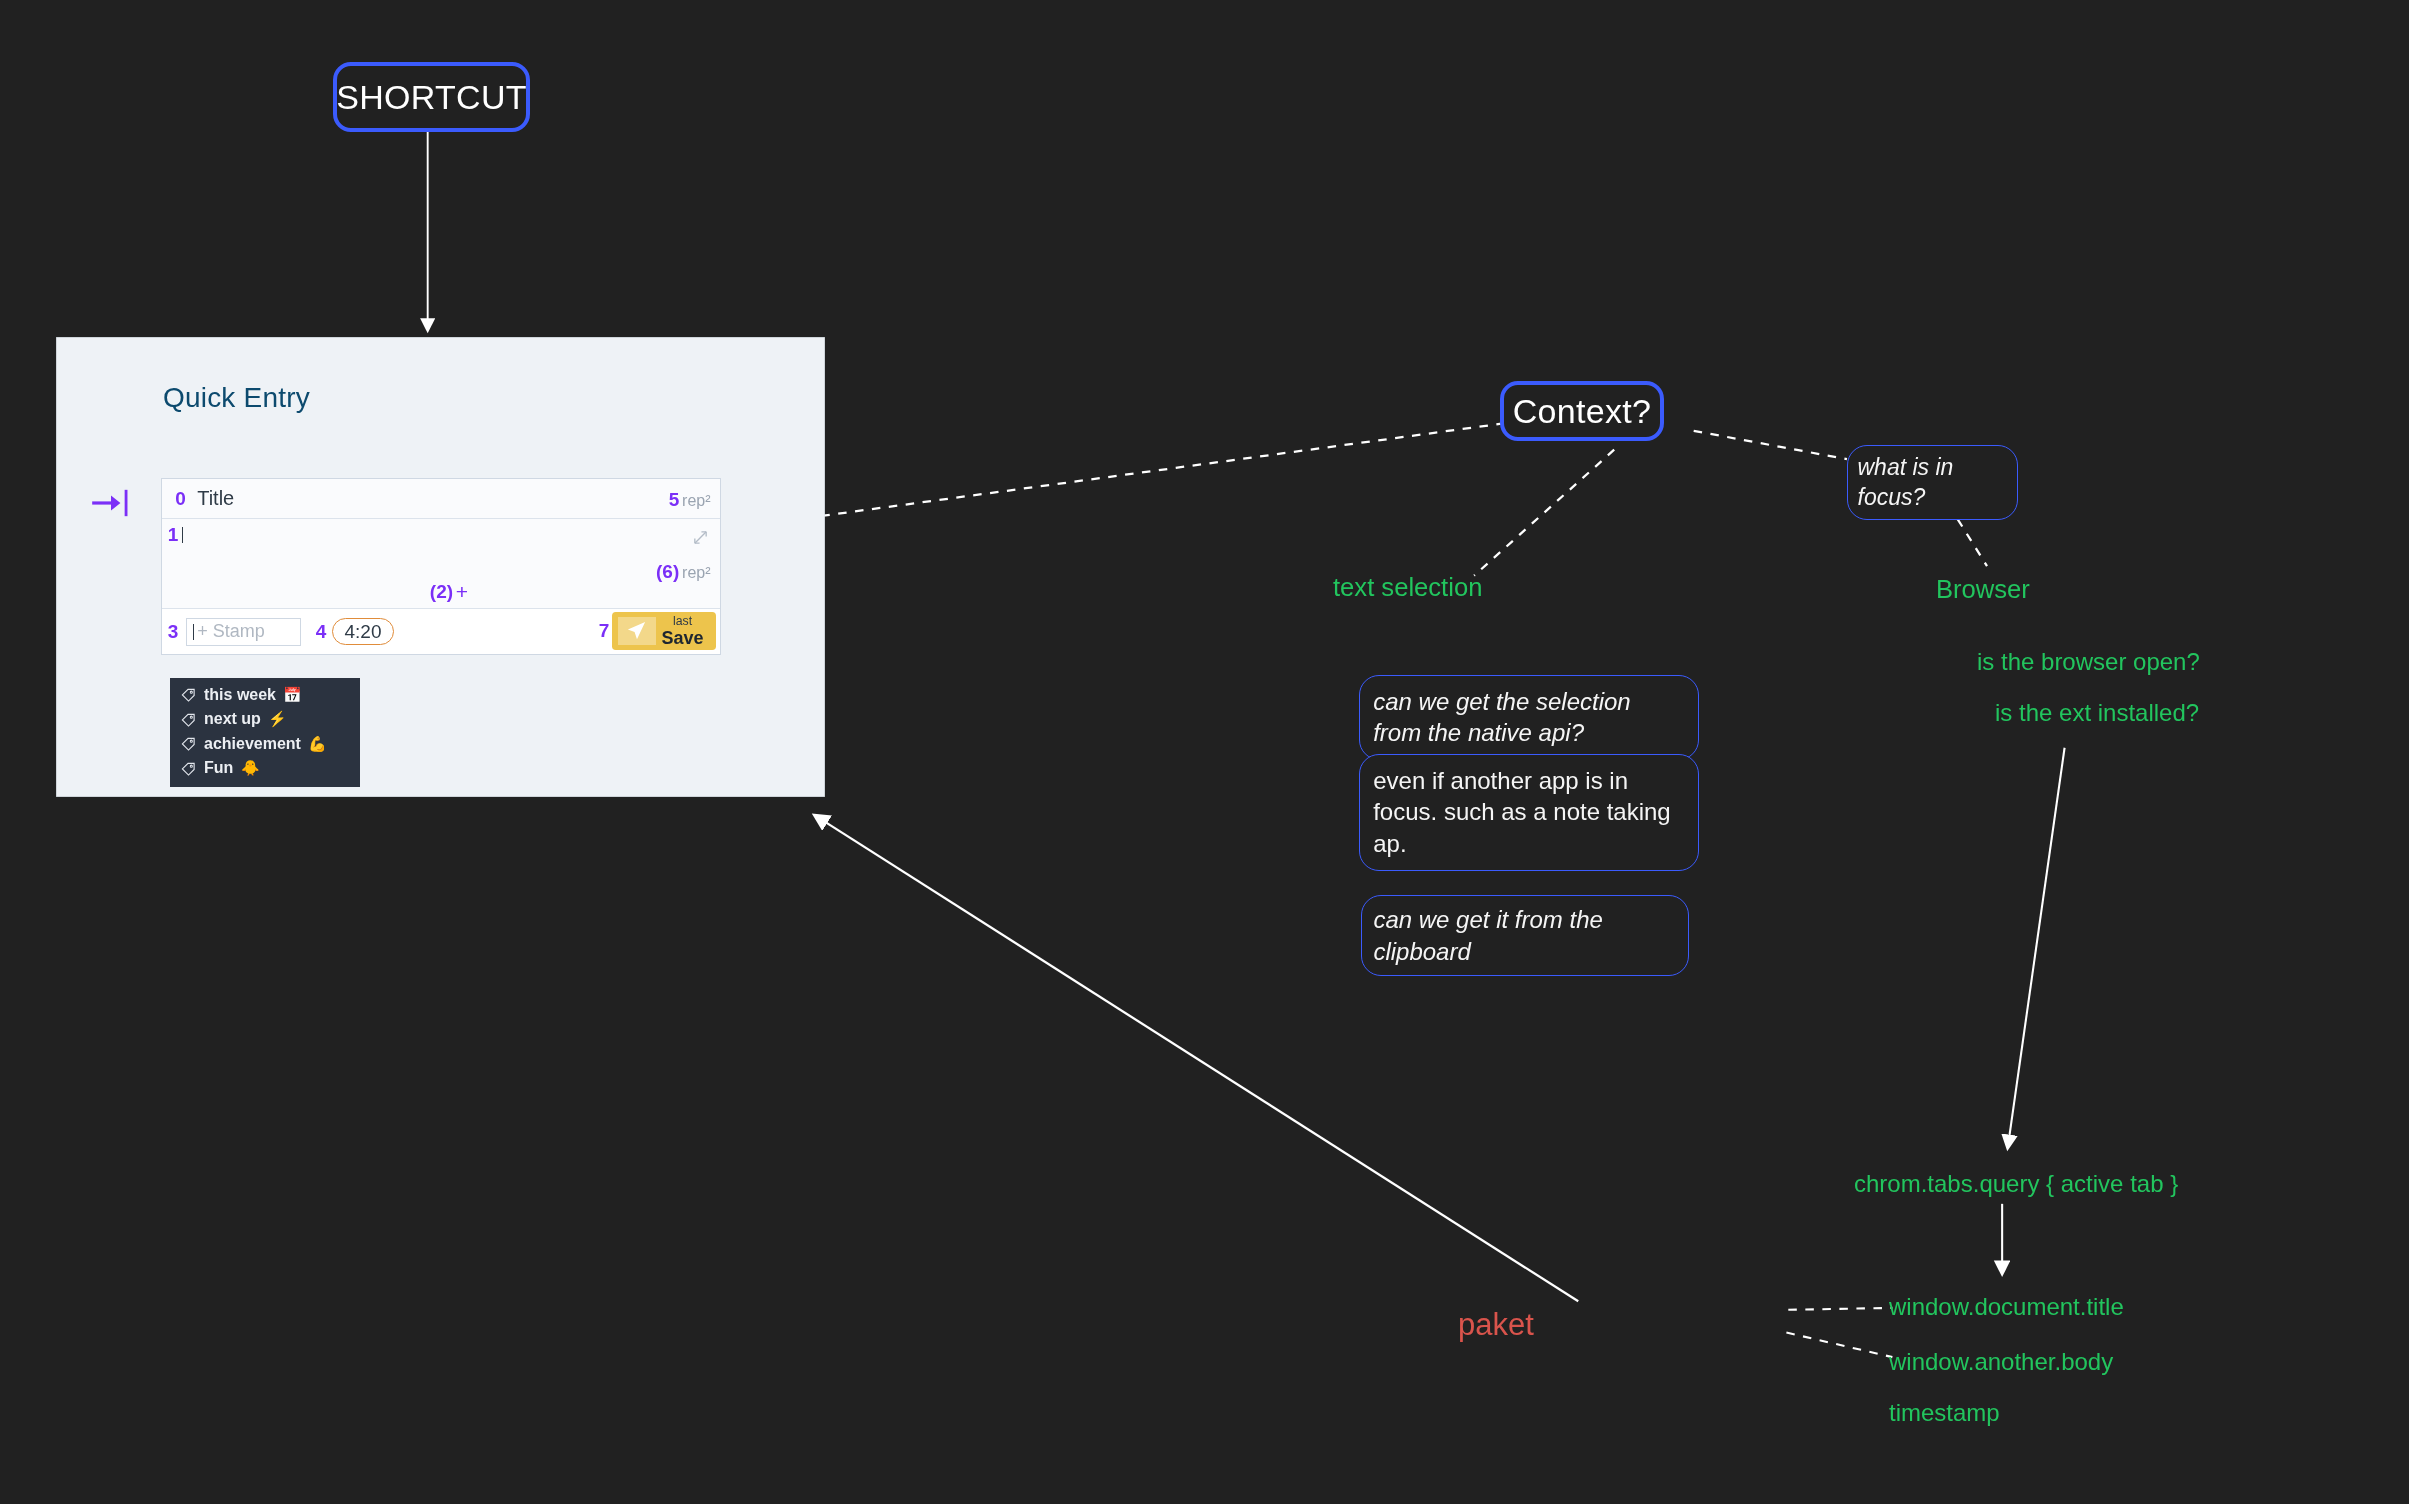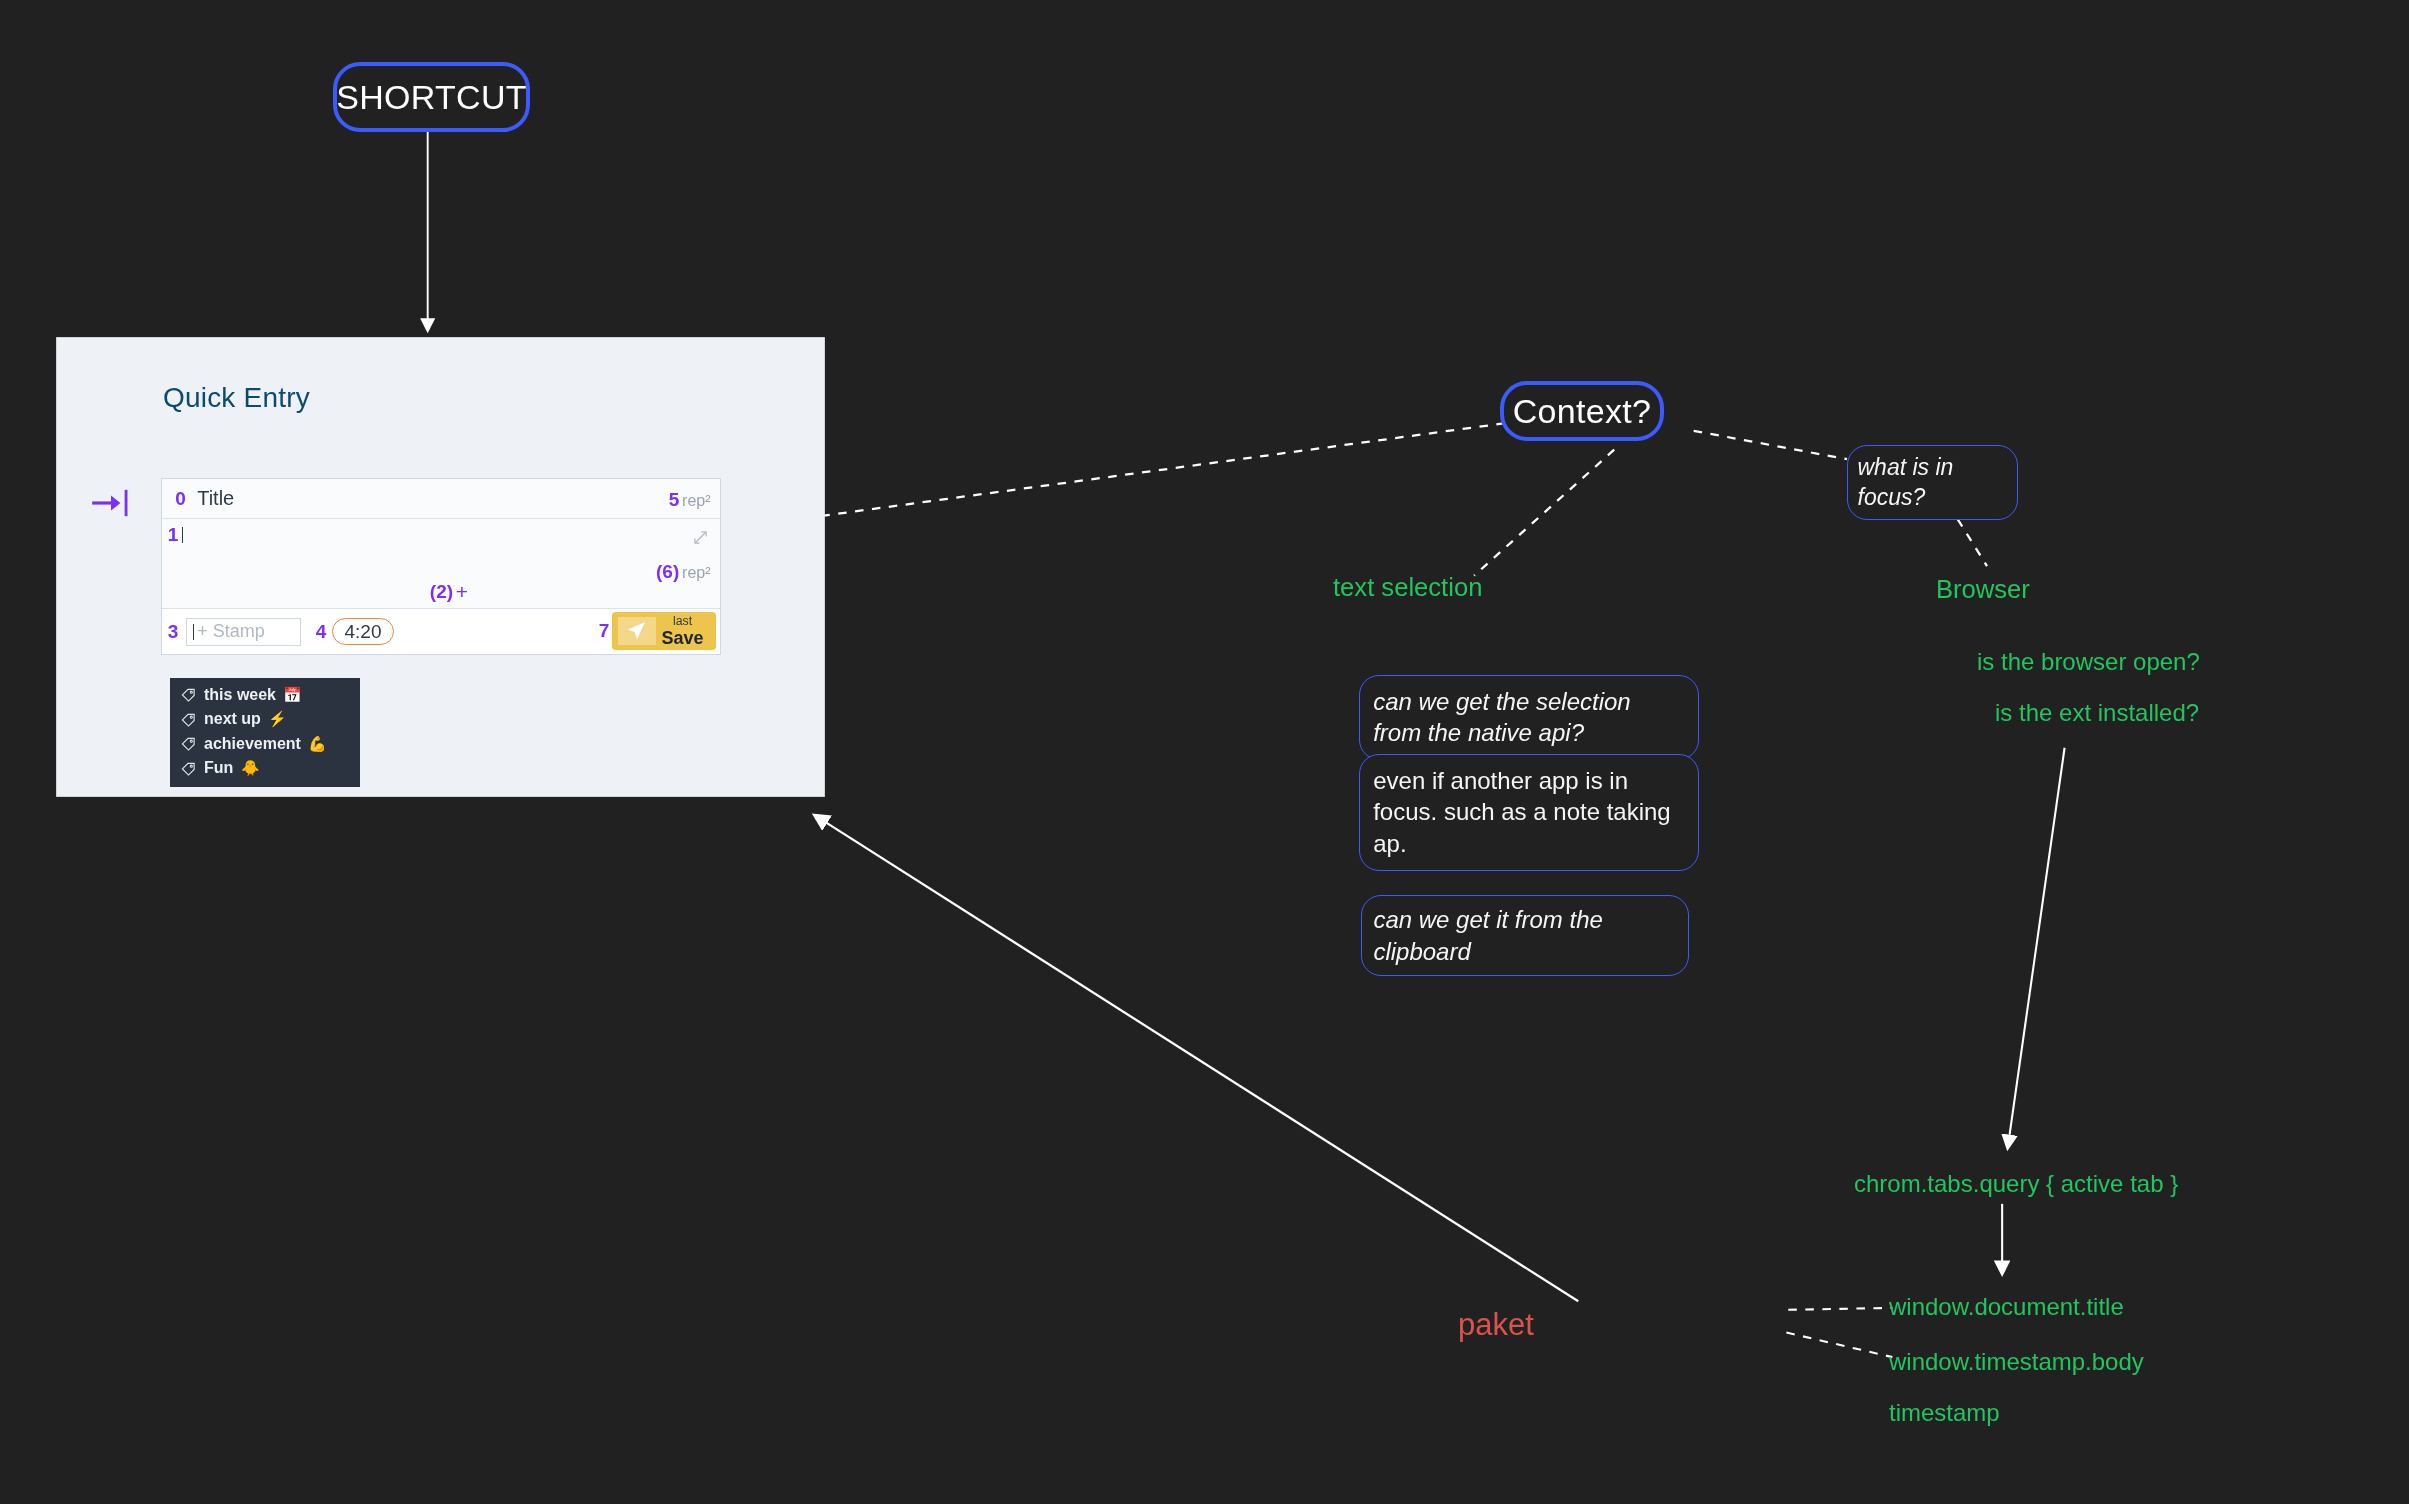--- a/index.html
+++ b/index.html
@@ -27,21 +27,21 @@
 
   
   .node {
     position: absolute;
     color: #f2f2f2;
     white-space: nowrap;
     border-radius: 20px;
   }
   .pill {
     border: 4.7px solid #3b5bfd;
-    border-radius: 27px;
+    border-radius: 18px;
     background: #212121;
     display: flex;
     align-items: center;
     justify-content: center;
     font-size: 34px;
     letter-spacing: 0.3px;
     color: #ffffff;
   }
   .boxnote {
     border: 1.9px solid #3b5bfd;
@@ -451,21 +451,21 @@
   </div>
 
   <div class="node plaintext small" style="left:1854px; top:1170px;">
     <span>chrom.tabs.query { active tab }</span>
   </div>
 
   <div class="node plaintext small" style="left:1889px; top:1293px;">
     <span>window.document.title</span>
   </div>
   <div class="node plaintext small" style="left:1889px; top:1348px;">
-    <span>window.timestamp.body</span>
+    <span>window.another.body</span>
   </div>
   <div class="node plaintext small" style="left:1889px; top:1399px;">
     <span>timestamp</span>
   </div>
 
   <div class="node red" style="left:1458px; top:1307px;">
     <span>paket</span>
   </div>
 
 </div>

